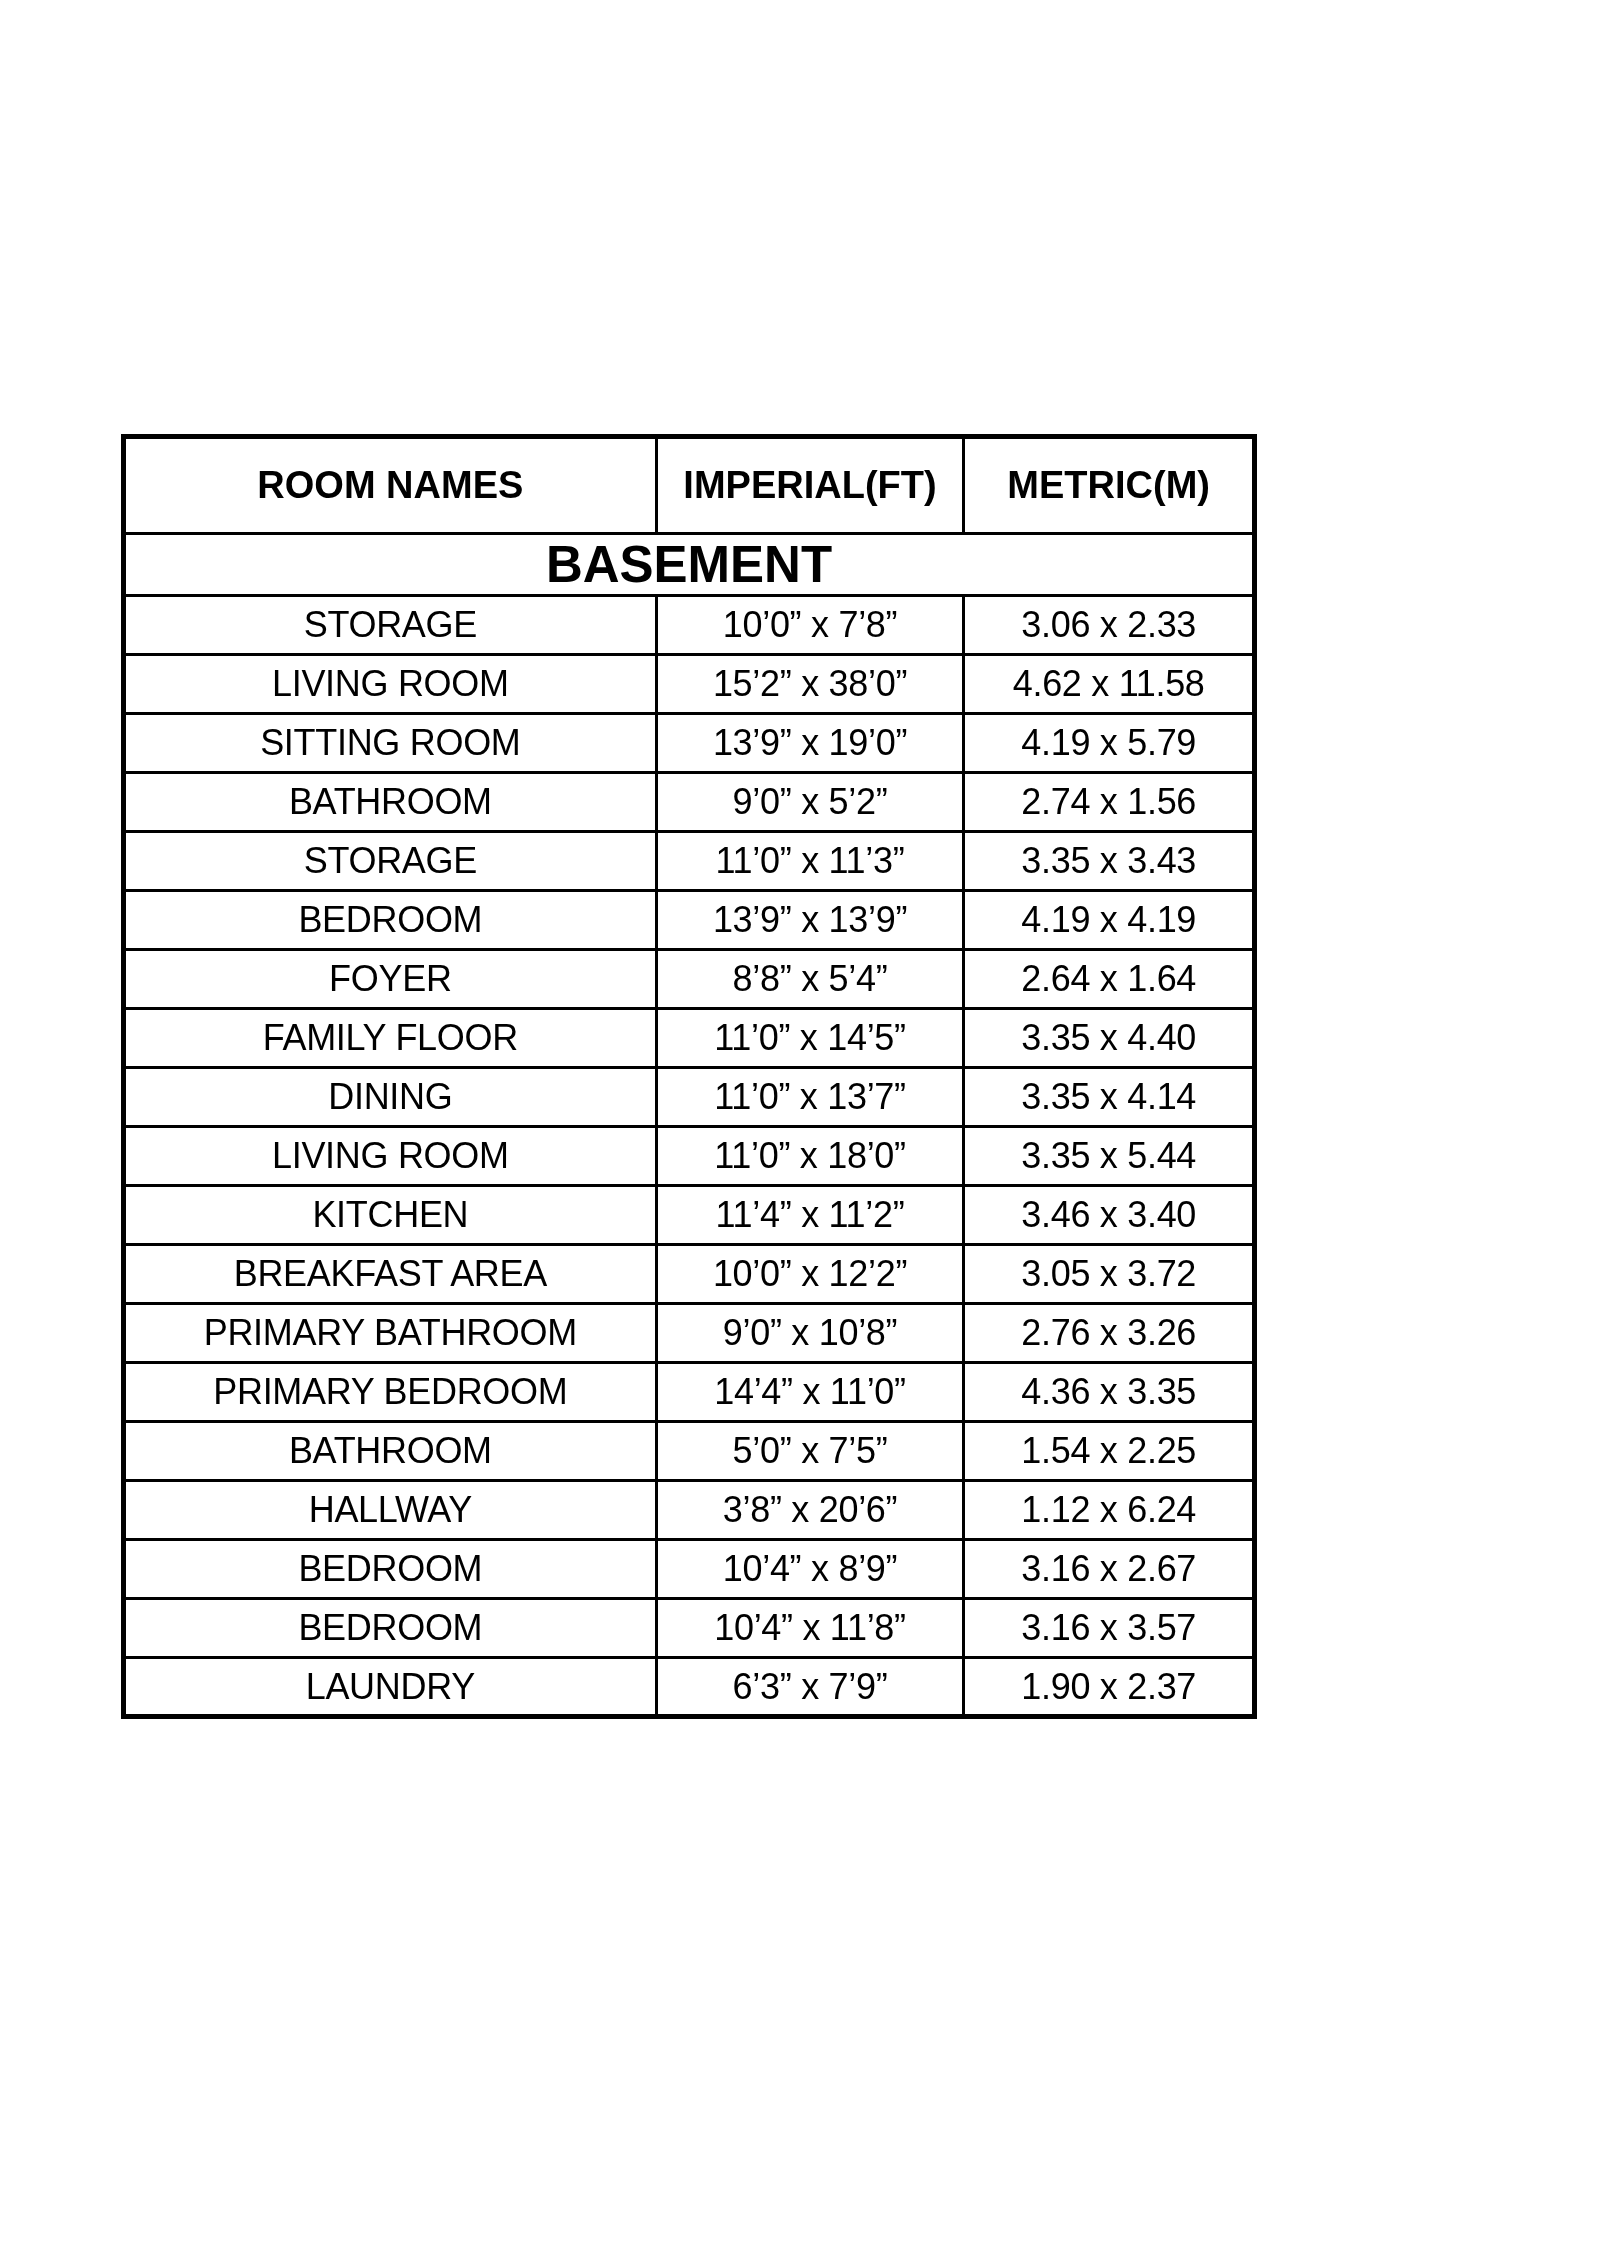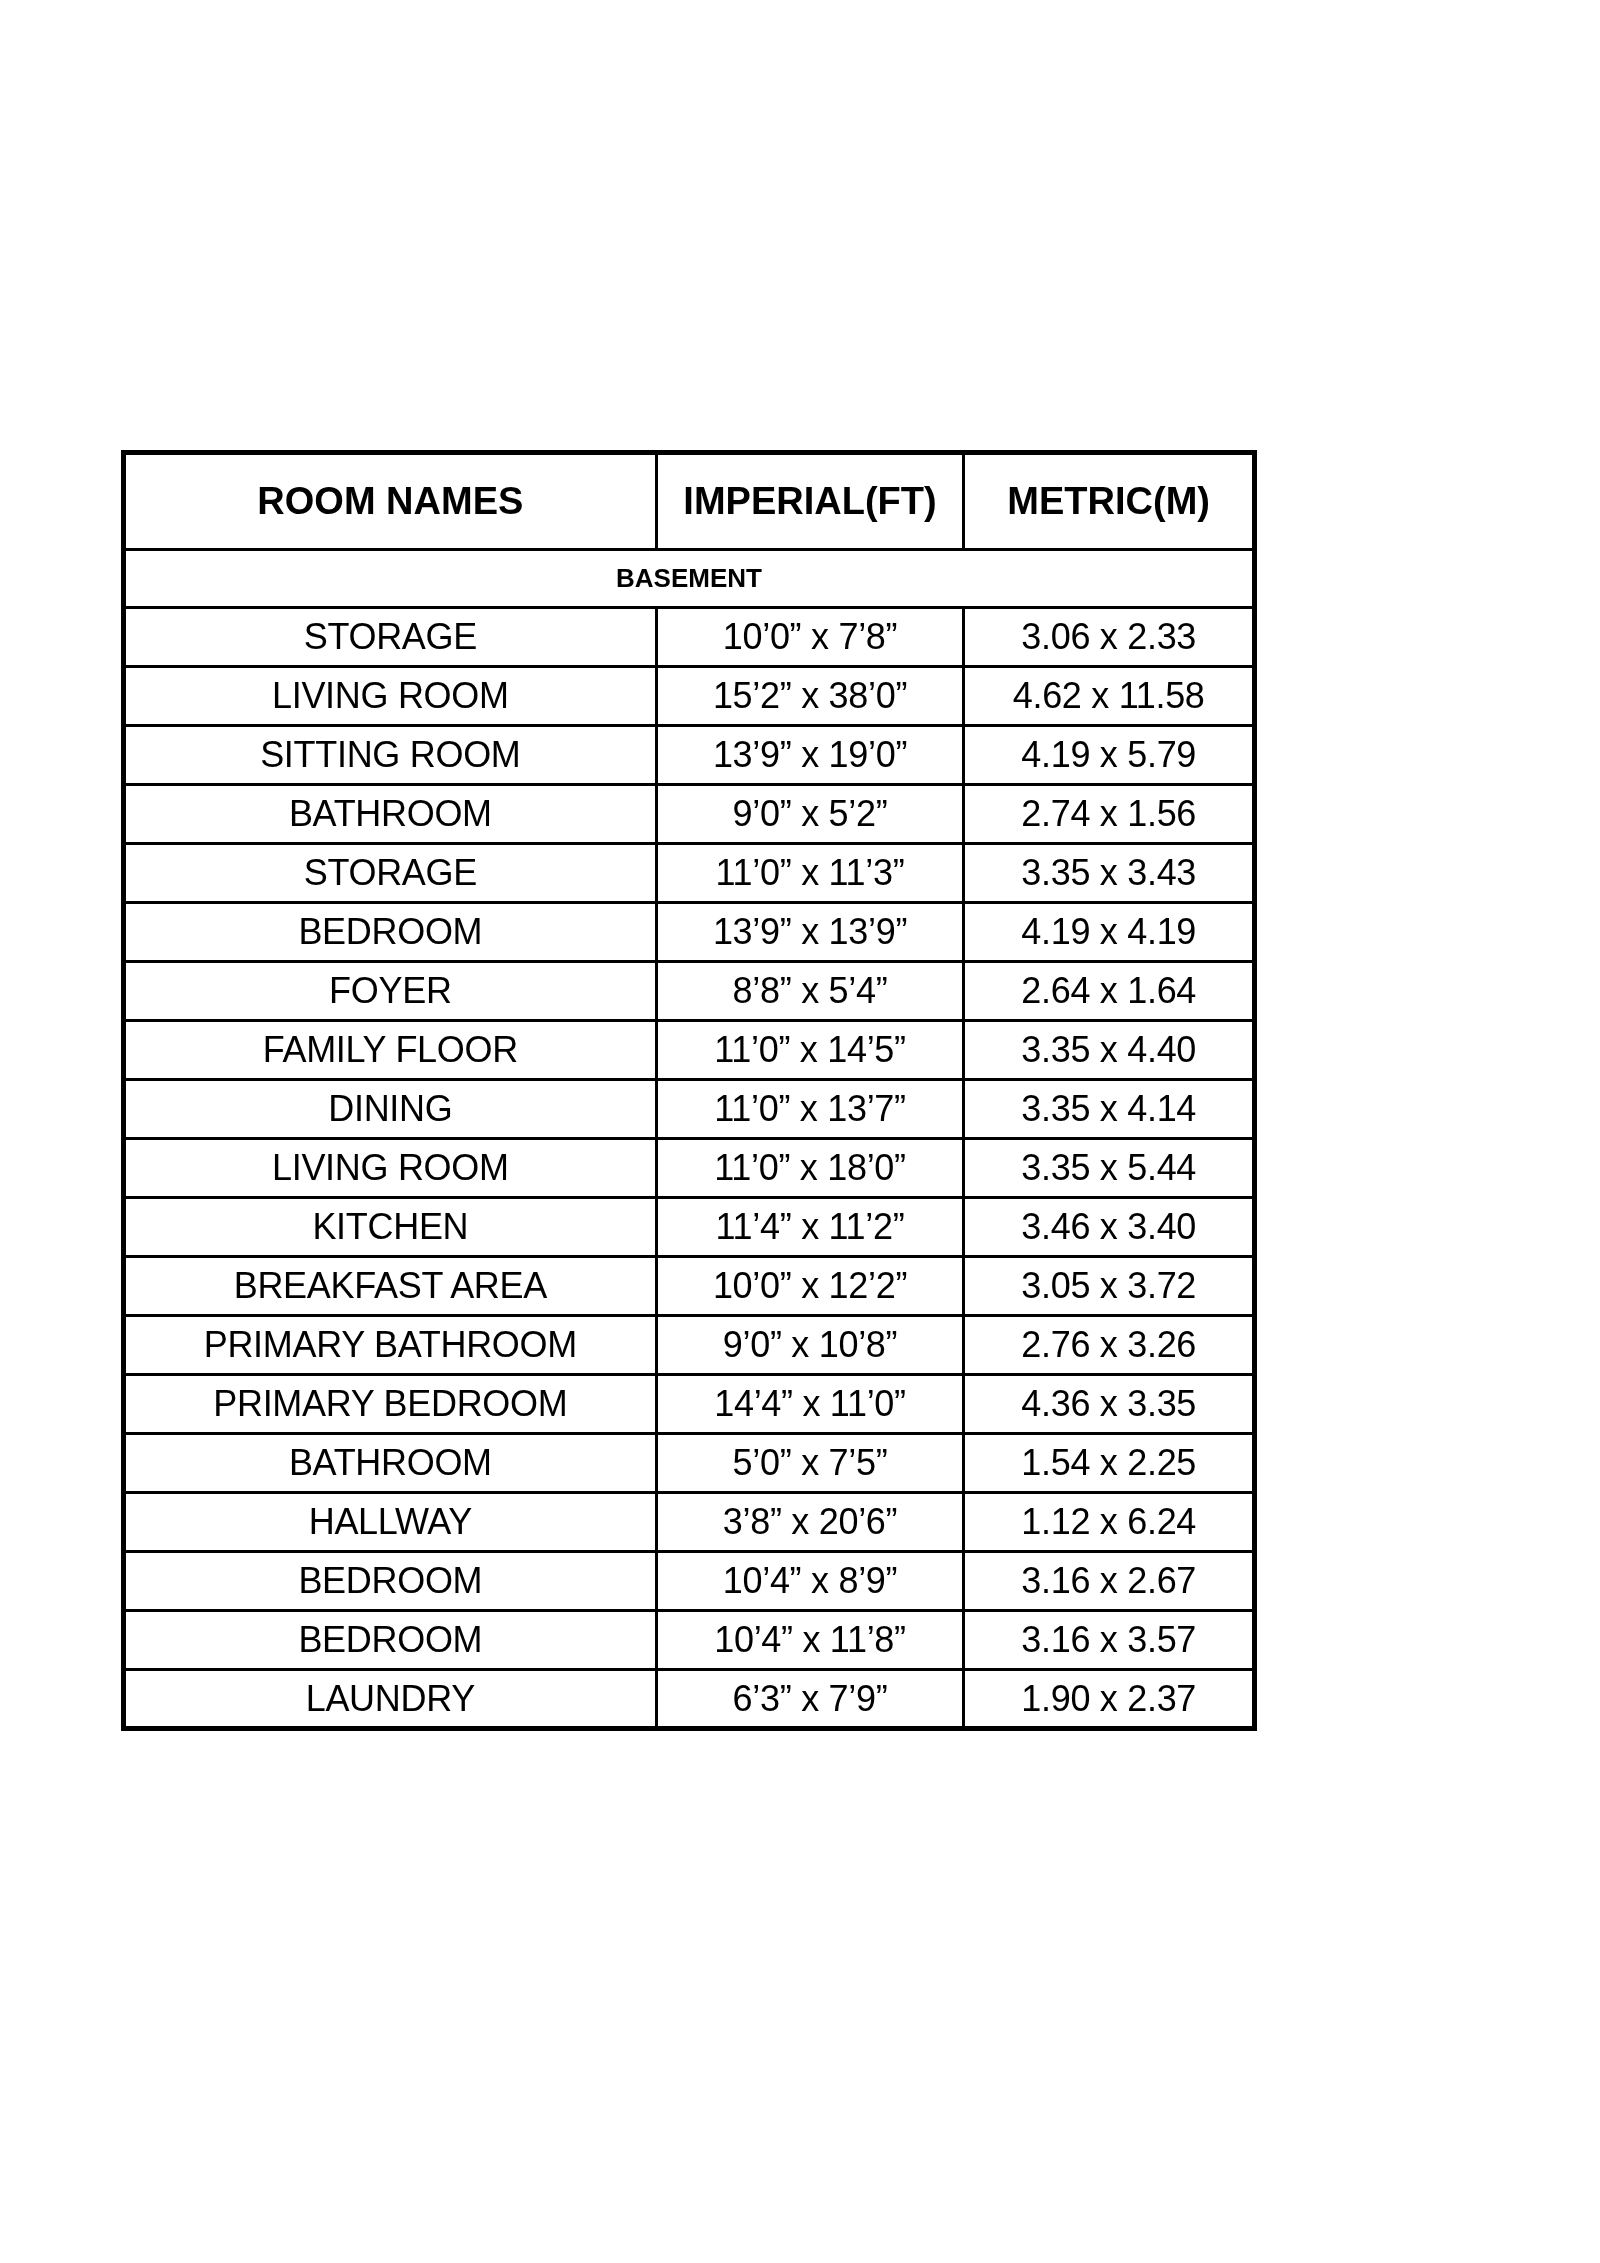--- a/index.html
+++ b/index.html
@@ -11,21 +11,21 @@
     position: relative;
     width: 1600px;
     height: 2263px;
     background: #ffffff;
     font-family: "Liberation Sans", sans-serif;
     color: #000000;
   }
   table.room-table {
     position: absolute;
     left: 121px;
-    top: 450px;
+    top: 434px;
     width: 1136px;
     border-collapse: collapse;
     table-layout: fixed;
     border: 5px solid #000000;
   }
   col.c1 { width: 47.1%; }
   col.c2 { width: 27.2%; }
   col.c3 { width: 25.7%; }
   th, td {
     border: 3px solid #000000;
@@ -40,21 +40,21 @@
   }
   tr.header-row th {
     font-size: 38px;
     font-weight: 700;
     letter-spacing: 0px;
   }
   tr.section-row {
     height: 58px;
   }
   td.section-cell {
-    font-size: 26px;
+    font-size: 51px;
     font-weight: 700;
     text-align: center;
   }
   tr.data-row {
     height: 59px;
   }
   tr.data-row td {
     font-size: 36px;
     font-weight: 400;
     letter-spacing: -0.3px;

